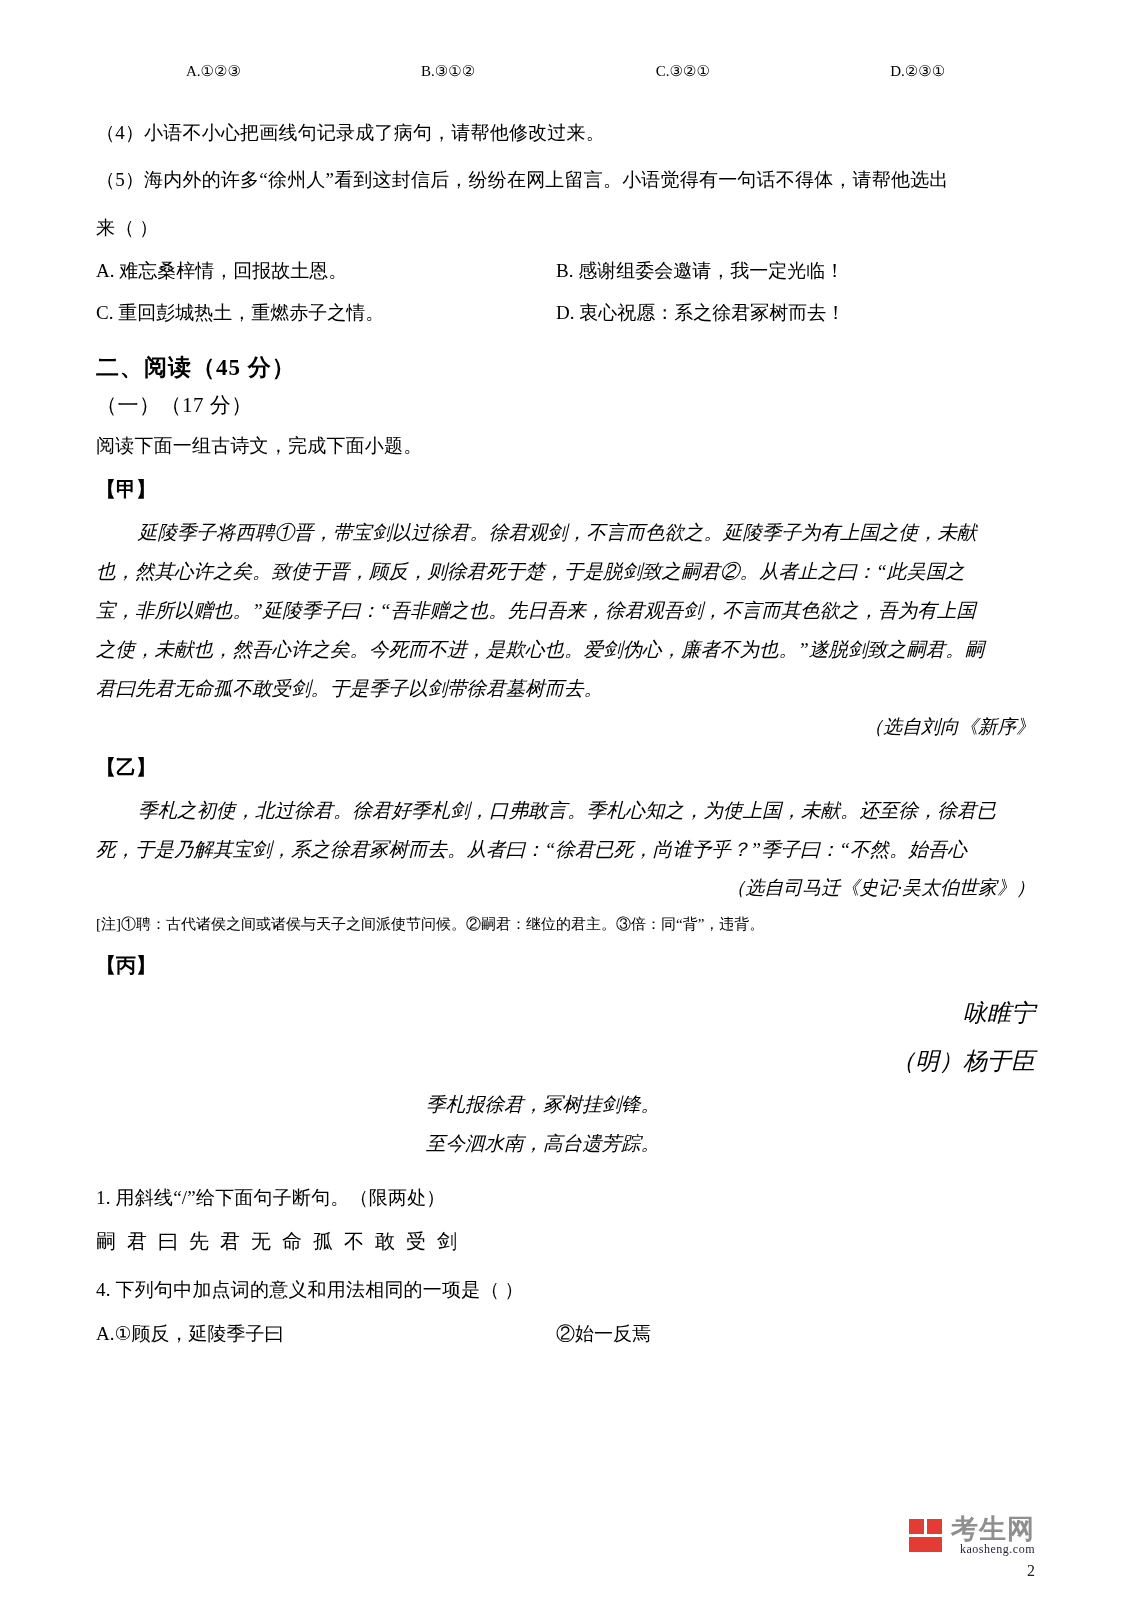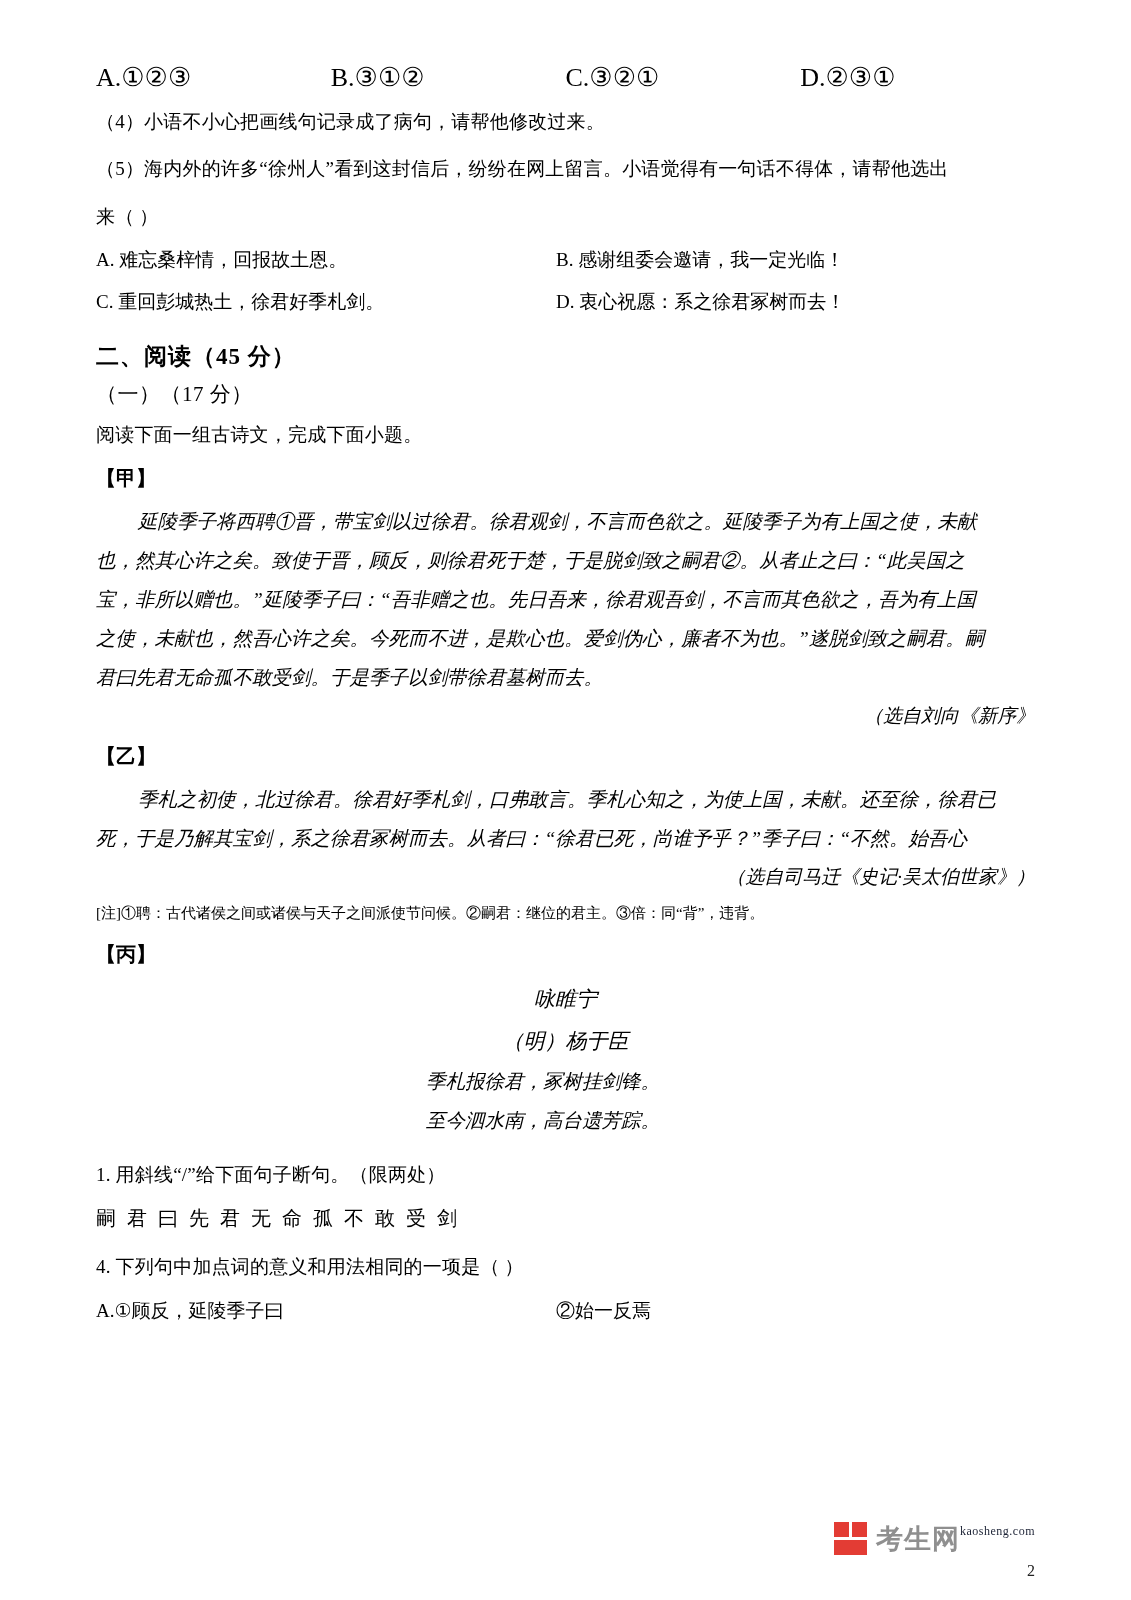--- a/index.html
+++ b/index.html
@@ -16,22 +16,23 @@
   }
   .page {
     position: relative;
     width: 1131px;
     height: 1600px;
     box-sizing: border-box;
     padding: 62px 96px 40px 96px;
   }
   .q-opts-4 {
     display: flex;
-    font-size: 26px;
-    margin-bottom: 12px;
+    font-size: 15px;
+    margin-bottom: 36px;
+    text-align: center;
   }
   .q-opts-4 > div {
     width: 25%;
   }
   .q-opts-2 {
     display: flex;
     font-size: 19px;
     margin-bottom: 16px;
   }
   .q-opts-2 > div:first-child {
@@ -75,23 +76,23 @@
     font-size: 19px;
     text-align: right;
     margin: 6px 0 10px 0;
   }
   .note {
     font-size: 15px;
     line-height: 1.8;
     margin: 8px 0 10px 0;
   }
   .poem-center {
-    text-align: center;
-    font-style: italic;
-    font-size: 21px;
+    text-align: right;
+    font-style: italic;
+    font-size: 24px;
     line-height: 2.0;
     margin: 0;
   }
   .poem-line {
     font-style: italic;
     font-size: 19.5px;
     line-height: 2.0;
     margin: 0;
     padding-left: 330px;
   }
@@ -134,21 +135,21 @@
     background: #e2322a;
   }
   .wm-mark .sq3 {
     position: absolute;
     left: 0; top: 18px;
     width: 33px; height: 15px;
     background: #e2322a;
   }
   .wm-text {
     display: flex;
-    flex-direction: row;
+    flex-direction: column;
     line-height: 1.05;
   }
   .wm-cn {
     font-size: 27px;
     font-weight: bold;
     color: #8a8a8a;
     letter-spacing: 1px;
   }
   .wm-en {
     font-size: 12px;
@@ -172,21 +173,21 @@
   <p class="line">（4）小语不小心把画线句记录成了病句，请帮他修改过来。</p>
 
   <p class="line">（5）海内外的许多“徐州人”看到这封信后，纷纷在网上留言。小语觉得有一句话不得体，请帮他选出</p>
   <p class="line">来（    ）</p>
 
   <div class="q-opts-2">
     <div>A. 难忘桑梓情，回报故土恩。</div>
     <div>B. 感谢组委会邀请，我一定光临！</div>
   </div>
   <div class="q-opts-2">
-    <div>C. 重回彭城热土，徐君好季札剑。</div>
+    <div>C. 重回彭城热土，重燃赤子之情。</div>
     <div>D. 衷心祝愿：系之徐君冢树而去！</div>
   </div>
 
   <div class="sec-title">二、阅读（45 分）</div>
   <div class="sub-title">（一）（17 分）</div>
   <p class="line">阅读下面一组古诗文，完成下面小题。</p>
 
   <div class="bracket-label">【甲】</div>
   <div class="classic">
     <div class="first">延陵季子将西聘①晋，带宝剑以过徐君。徐君观剑，不言而色欲之。延陵季子为有上国之使，未献</div>

